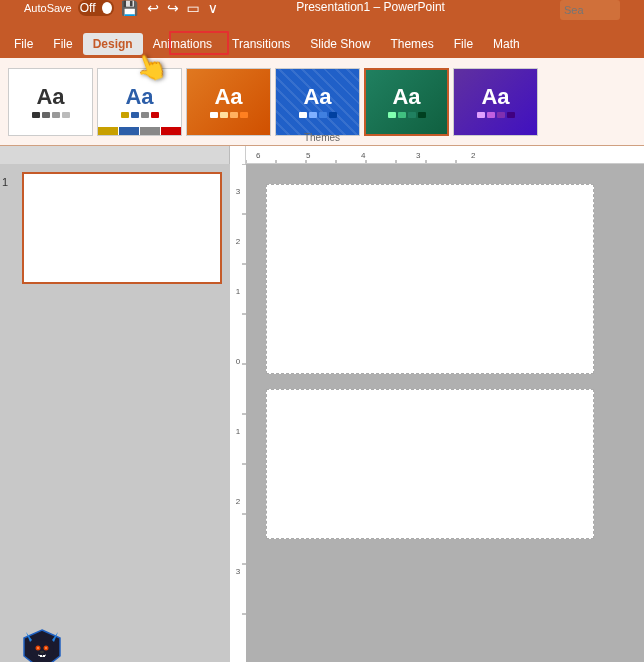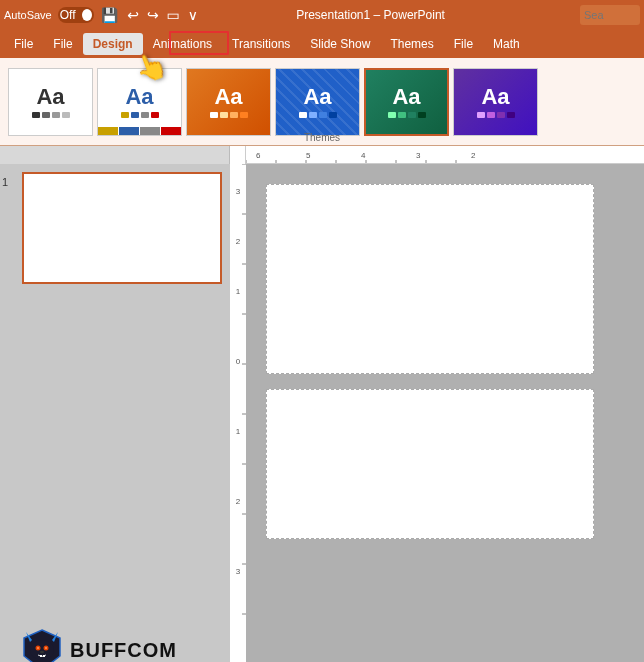--- a/index.html
+++ b/index.html
@@ -3,22 +3,22 @@
   <meta charset="utf-8">
   <style>
     * { margin: 0; padding: 0; box-sizing: border-box; }
     body { width: 644px; height: 662px; overflow: hidden; font-family: 'Segoe UI', Arial, sans-serif; font-size: 12px; background: #f0f0f0; }
 
     
     #title-bar {
       height: 30px;
       background: #c55a28;
       display: flex;
-      align-items: center;
-      padding: 0 4px;
+      align-items: flex-start;
+      padding: 0 24px;
       color: white;
     }
     #title-bar .left-group { display: flex; align-items: center; gap: 6px; }
     .autosave-label { font-size: 11px; color: white; }
     .autosave-toggle {
       background: #a04010;
       border-radius: 10px;
       width: 36px;
       height: 16px;
       display: flex;
@@ -439,21 +439,20 @@
         <ellipse cx="18" cy="20" rx="1.2" ry="1.2" fill="#ff8040"></ellipse>
         <ellipse cx="26" cy="20" rx="1.2" ry="1.2" fill="#ff8040"></ellipse>
 
         <ellipse cx="22" cy="24" rx="2" ry="1.2" fill="#333"></ellipse>
 
         <path d="M18,27 Q22,30 26,27" stroke="#ddd" stroke-width="1" fill="none"></path>
 
         <rect x="20" y="27" width="2" height="2" fill="white"></rect>
         <rect x="23" y="27" width="2" height="2" fill="white"></rect>
       </svg>
-      <span class="buffcom-text">BUFFCOM</span>
     </div>
   </div>
 
   <div id="ruler-v">
     <svg width="16" height="528">
       <rect width="16" height="528" fill="white"></rect>
       <text x="8" y="30" font-size="8" fill="#555" text-anchor="middle">3</text>
       <text x="8" y="80" font-size="8" fill="#555" text-anchor="middle">2</text>
       <text x="8" y="130" font-size="8" fill="#555" text-anchor="middle">1</text>
       <text x="8" y="200" font-size="8" fill="#555" text-anchor="middle">0</text>

